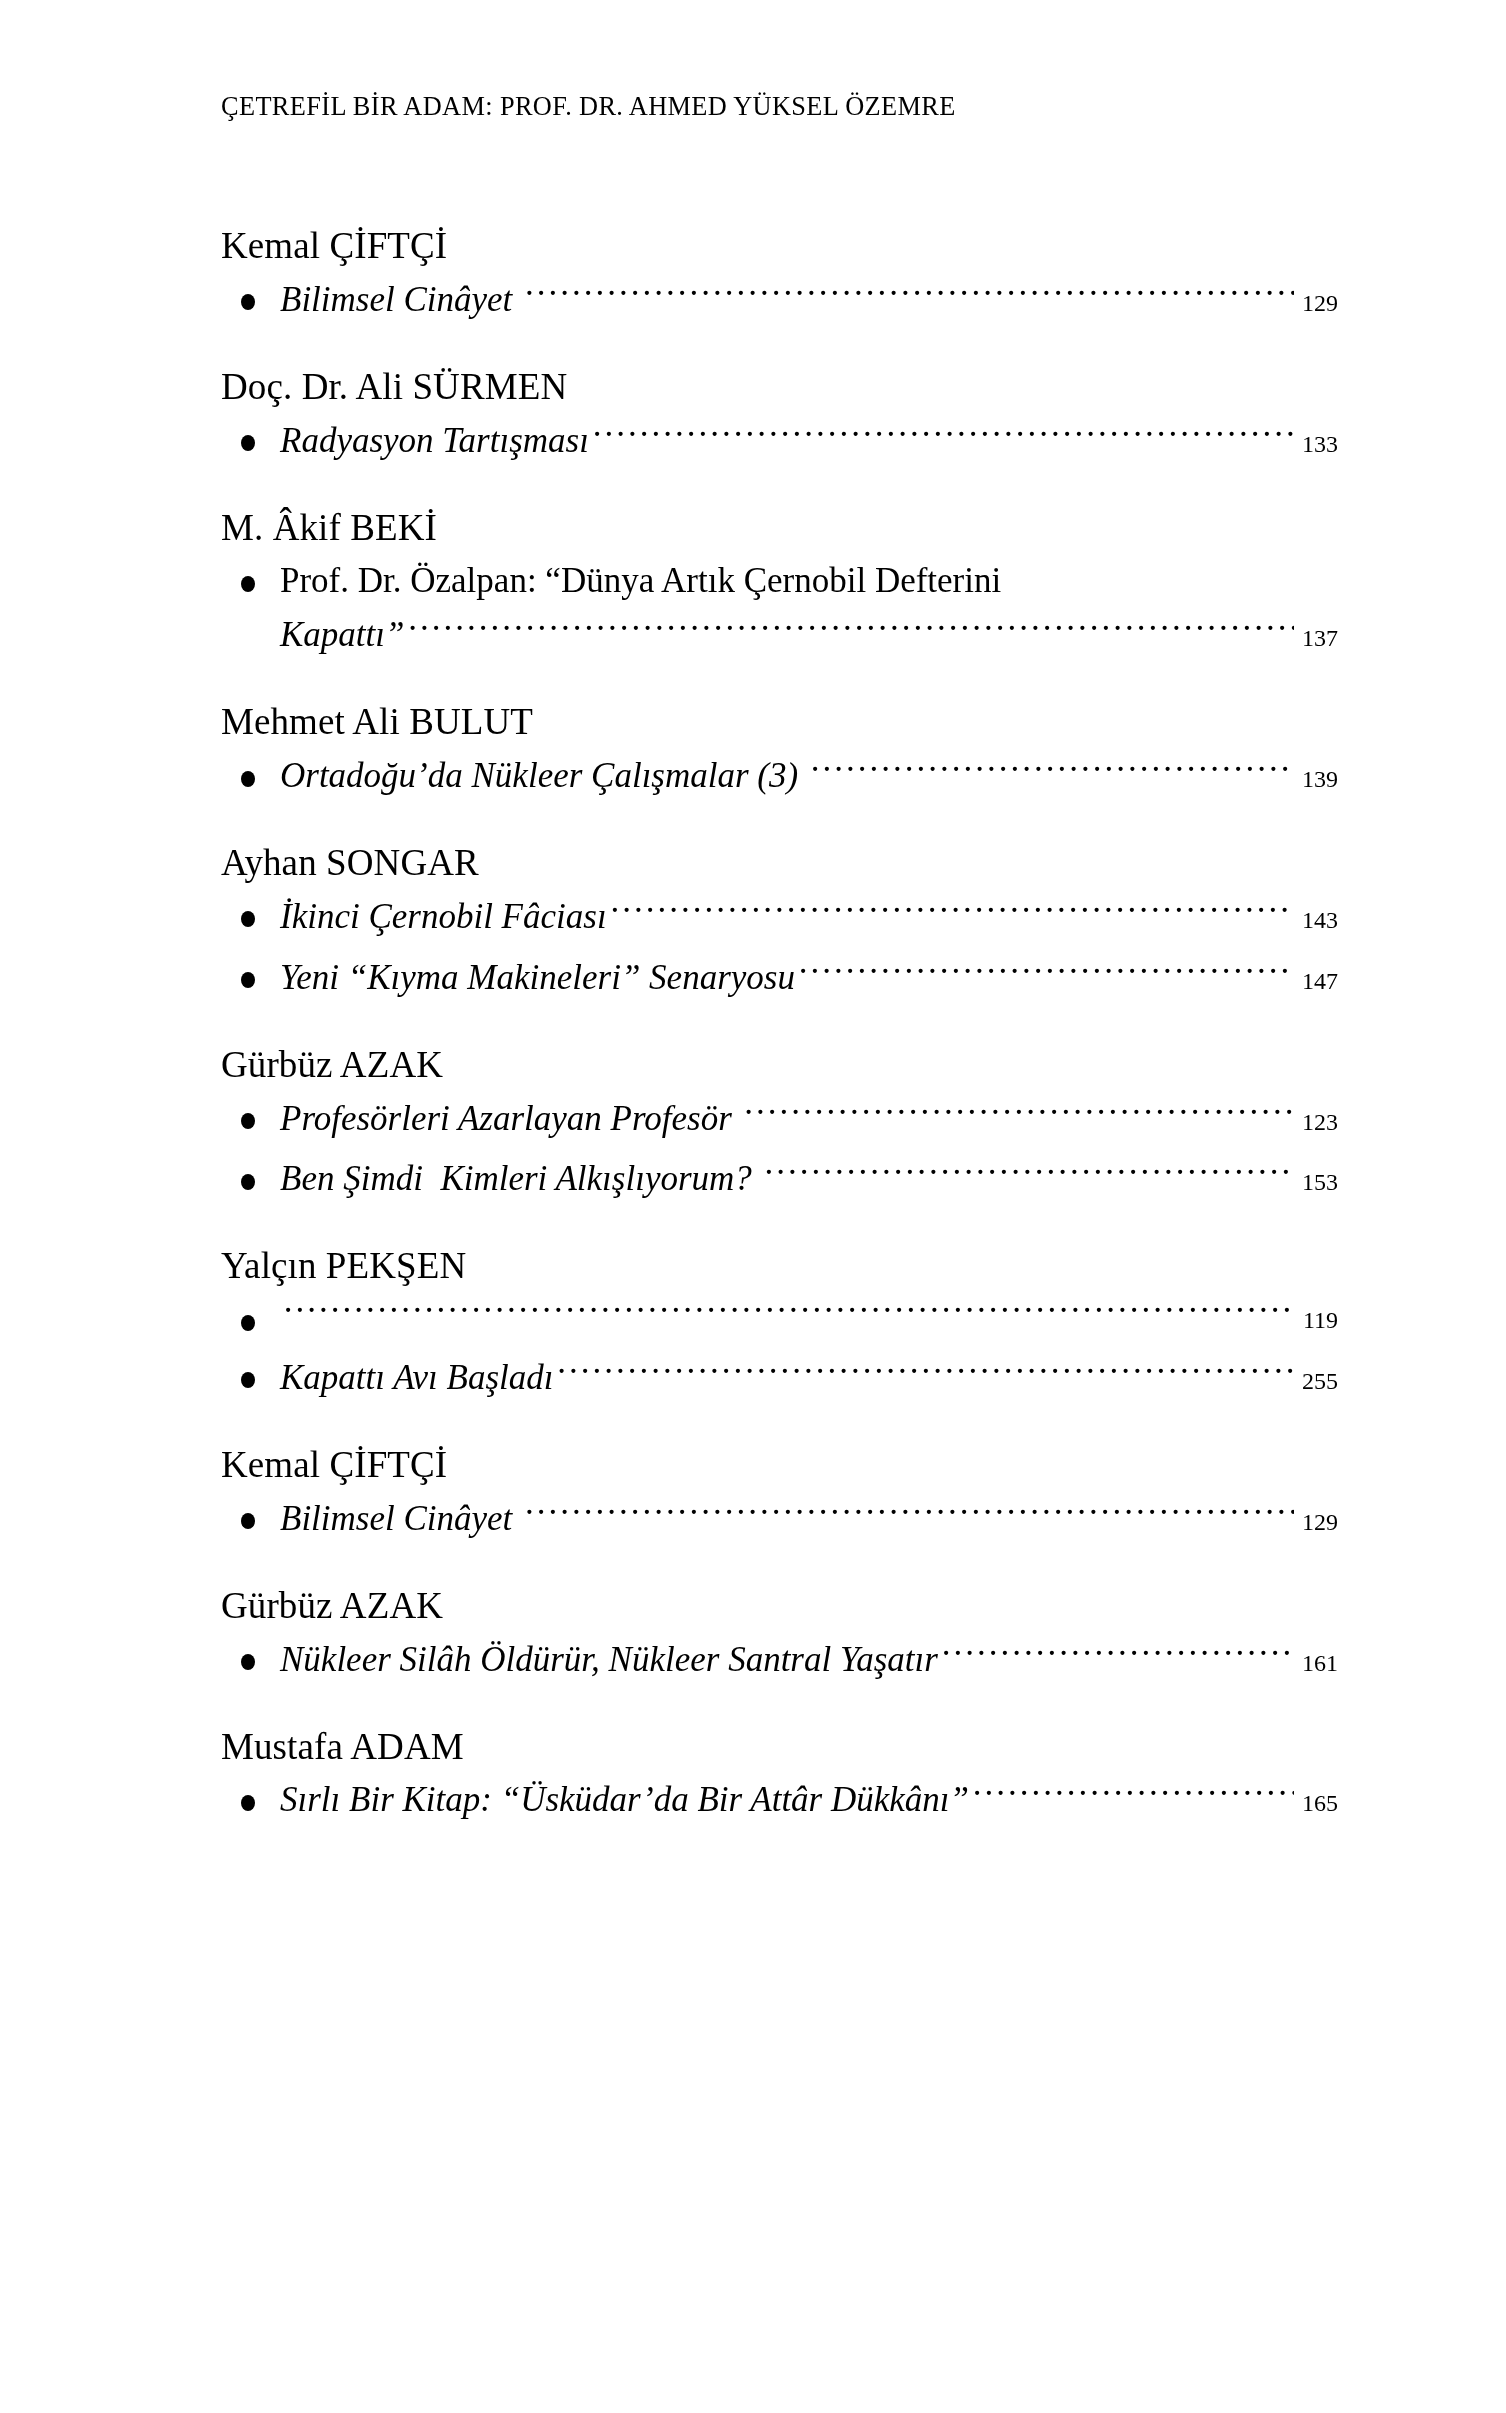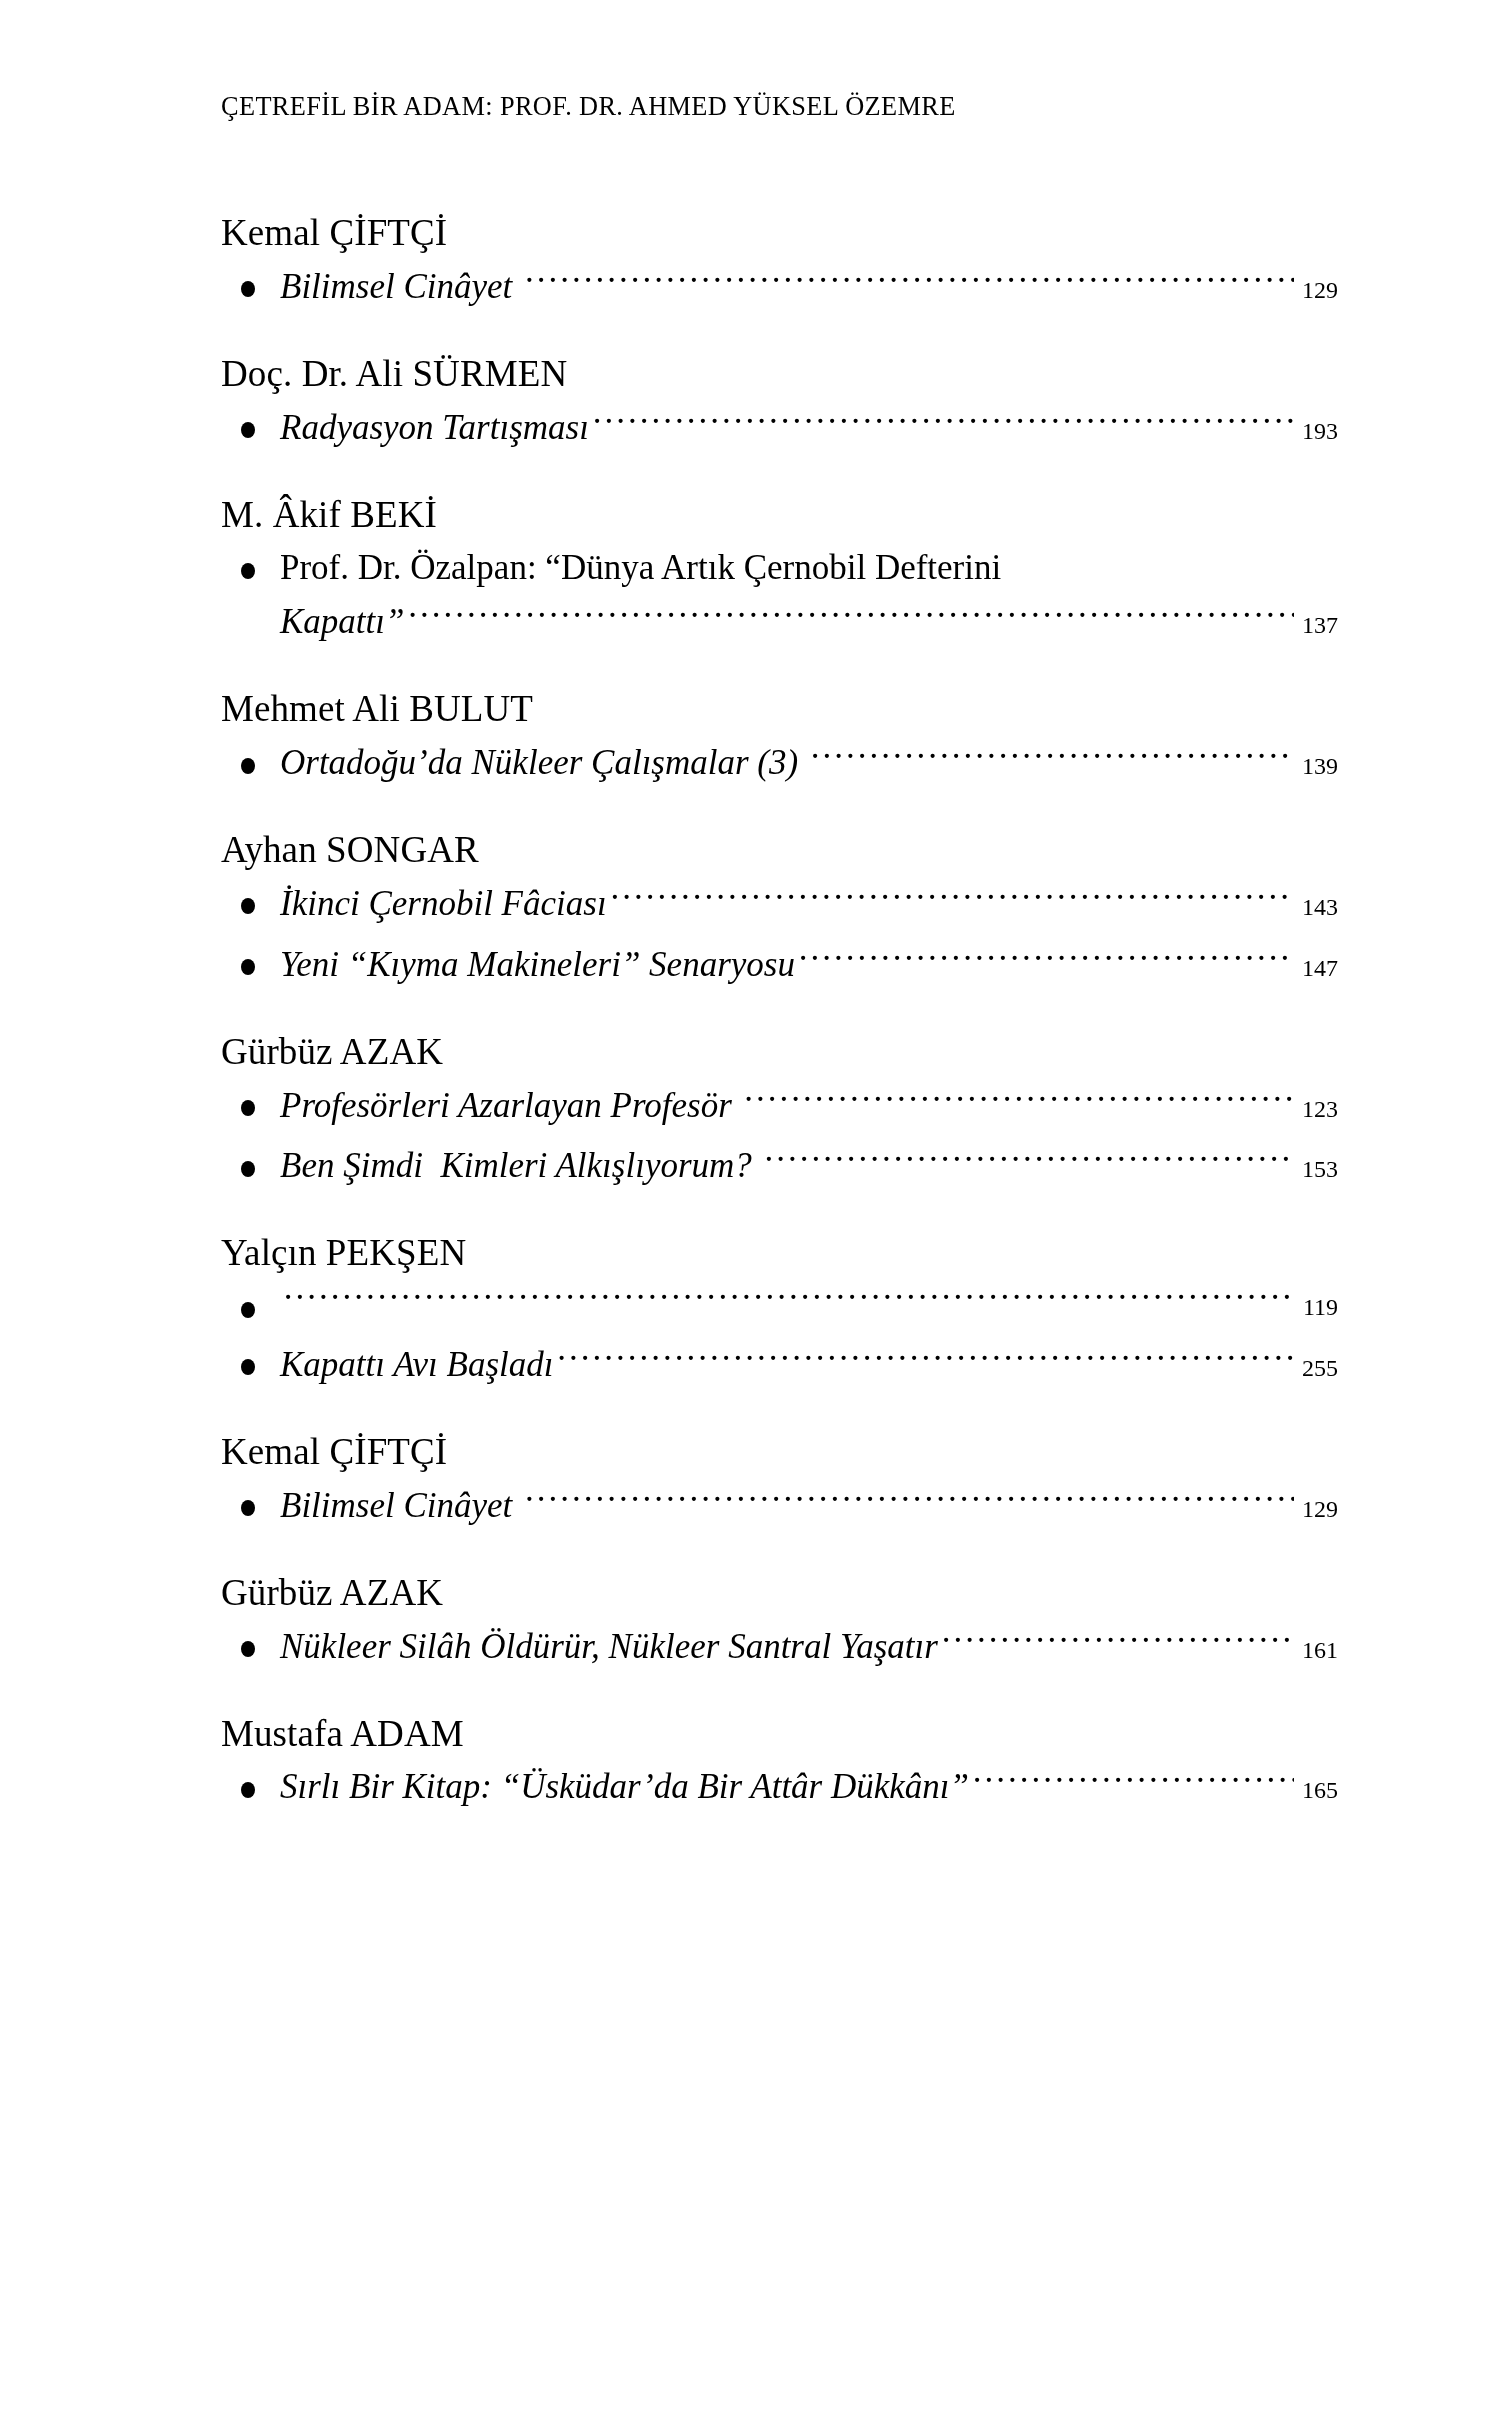--- a/index.html
+++ b/index.html
@@ -44,21 +44,21 @@
 
   
   .toc {
     position: absolute;
     left: 221px;
     top: 206px;
     width: 1117px;
   }
 
   .toc-section {
-    margin: 2px 0 32px 0;
+    margin: 15px 0 32px 0;
   }
 
   .author {
     font-size: 37px;
     line-height: 49px;
     font-weight: 400;
     font-style: normal;
     letter-spacing: 0.1px;
     margin: 0 0 2.8px 0;
     white-space: nowrap;
@@ -171,21 +171,21 @@
         </ul>
       </div>
       <div class="toc-section">
         <div class="author">Doç. Dr. Ali SÜRMEN</div>
         <ul class="entries">
           <li class="entry">
             <span class="bullet"></span>
             <span class="entry-line">
               <span class="entry-title">Radyasyon Tartışması</span>
               <span class="leader"></span>
-              <span class="page-no">193</span>
+              <span class="page-no">133</span>
             </span>
           </li>
         </ul>
       </div>
       <div class="toc-section">
         <div class="author">M. Âkif BEKİ</div>
         <ul class="entries">
           <li class="entry wrapped">
             <span class="bullet"></span>
             <span class="first-line">Prof. Dr. Özalpan: “Dünya Artık Çernobil Defterini</span>

